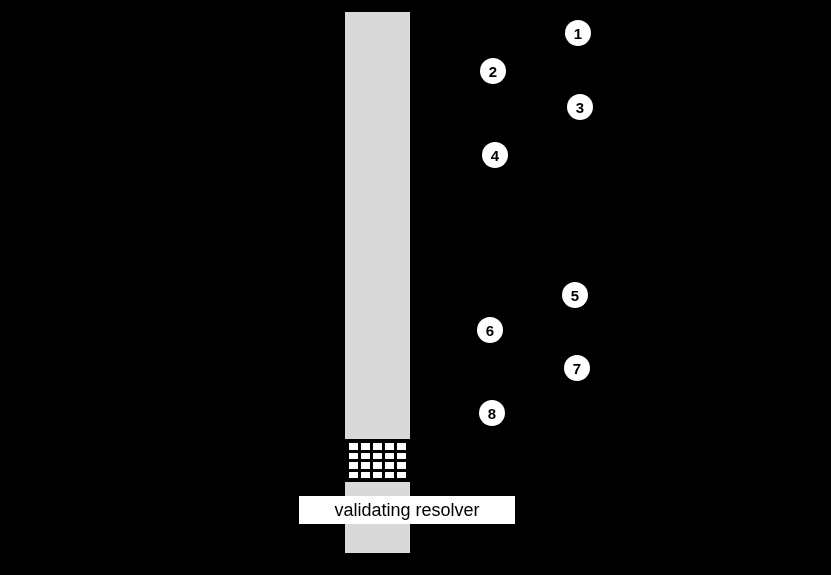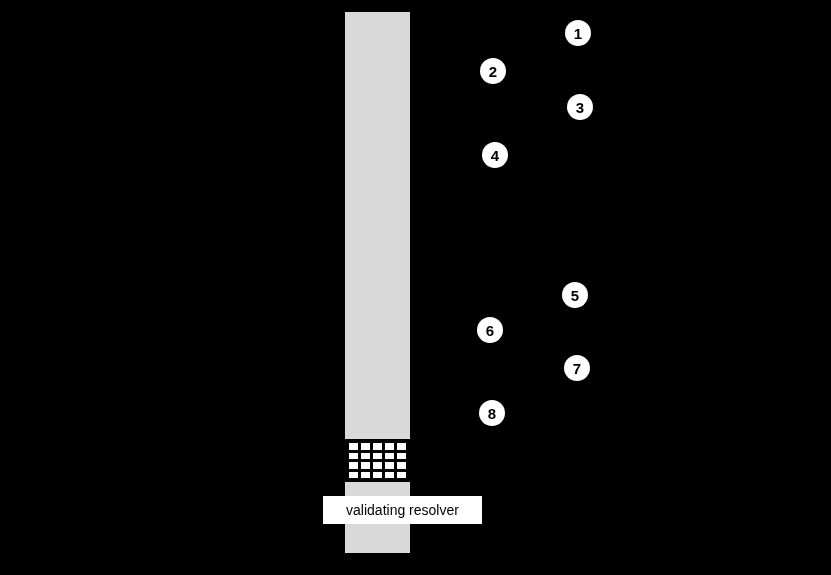--- a/index.html
+++ b/index.html
@@ -43,31 +43,30 @@
 
   .key-grid span {
     display: block;
     background: var(--grid_cell, #fff);
   }
 
   .resolver-label {
     position: absolute;
     left: 299px;
     top: 496px;
-    width: 159px;
+    width: 216px;
     height: 28px;
     background: var(--label_bg, #fff);
     color: var(--label_text, #000);
-    font-size: 14px;
+    font-size: 18px;
     line-height: 28px;
     display: flex;
     align-items: center;
     justify-content: center;
     white-space: nowrap;
-    margin-left: 24px;
   }
 
   .step {
     position: absolute;
     width: 26px;
     height: 26px;
     border-radius: 50%;
     background: var(--badge_fill, #fff);
     color: var(--badge_text, #000);
     display: flex;

